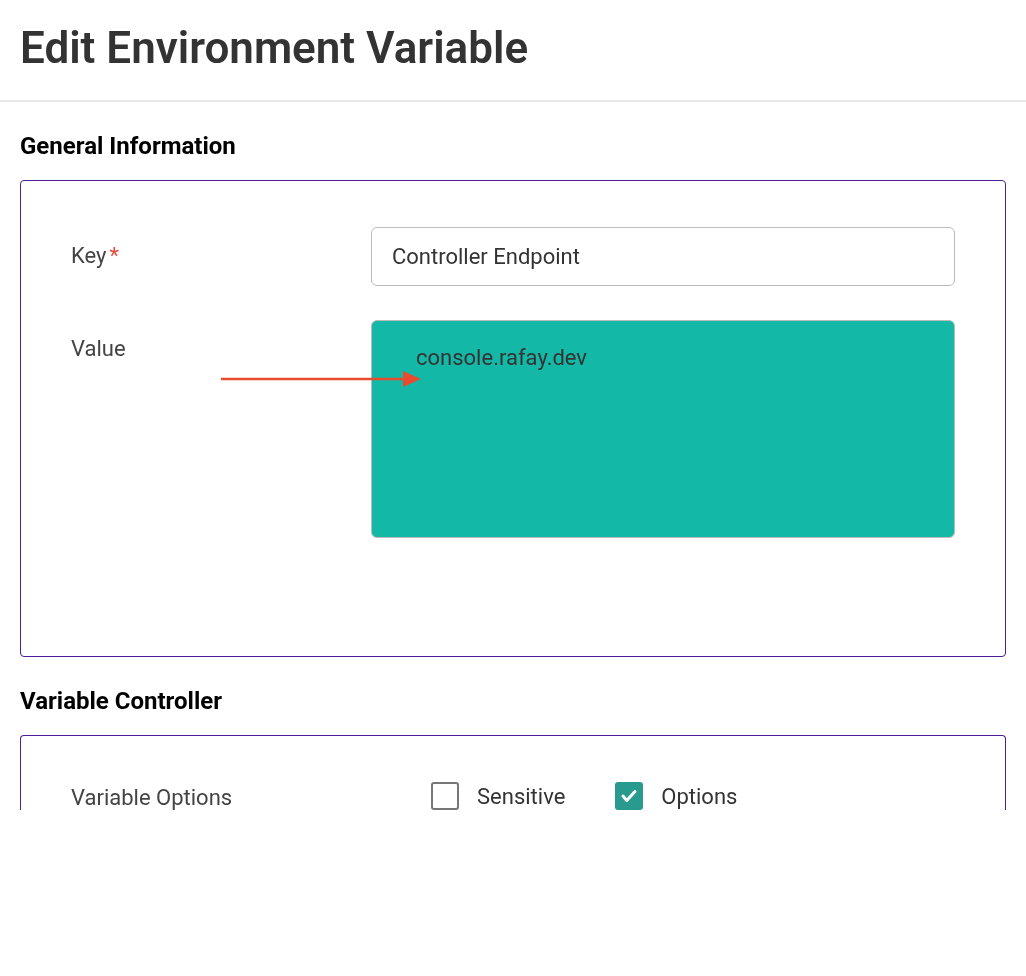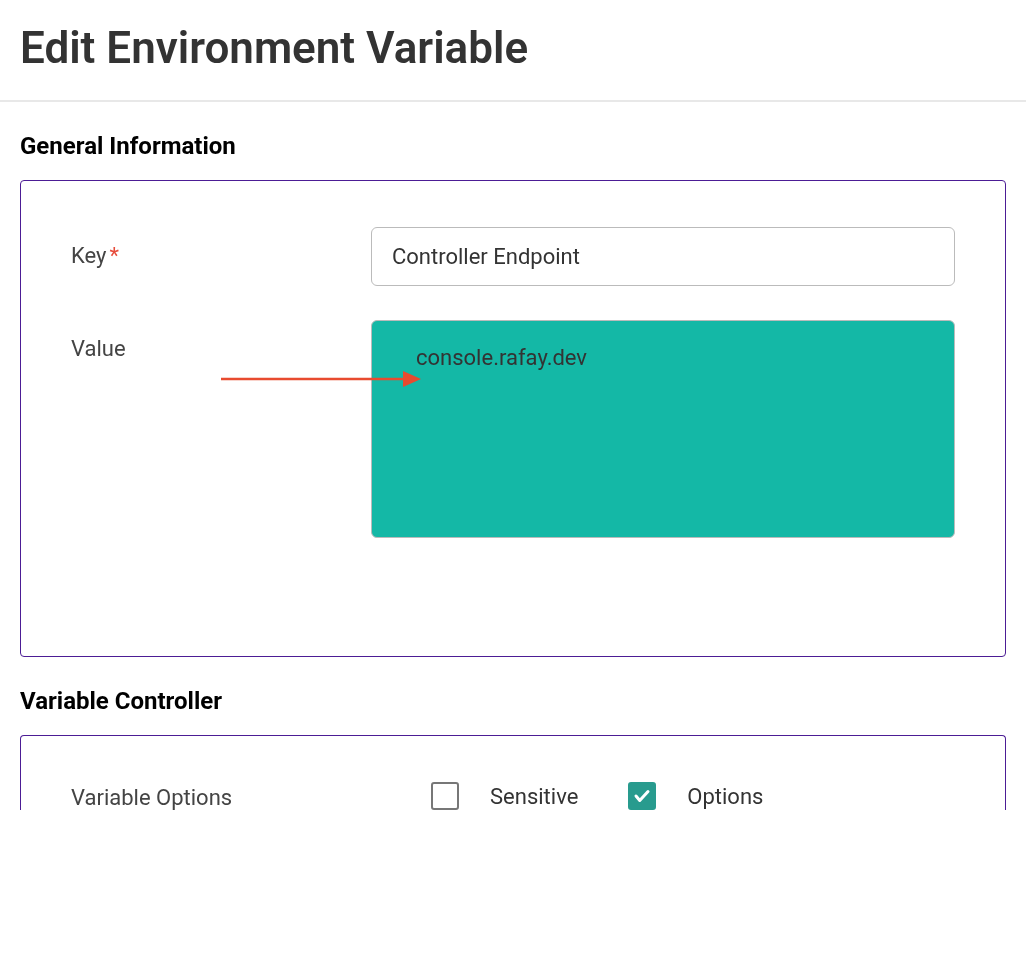--- a/index.html
+++ b/index.html
@@ -103,21 +103,21 @@
       flex-shrink: 0;
     }
     .checkbox-group {
       display: flex;
       gap: 50px;
       align-items: center;
     }
     .checkbox-item {
       display: flex;
       align-items: center;
-      gap: 31px;
+      gap: 18px;
       cursor: pointer;
     }
     .checkbox-box {
       width: 28px;
       height: 28px;
       border: 2.5px solid #777;
       border-radius: 3px;
       display: flex;
       align-items: center;
       justify-content: center;

